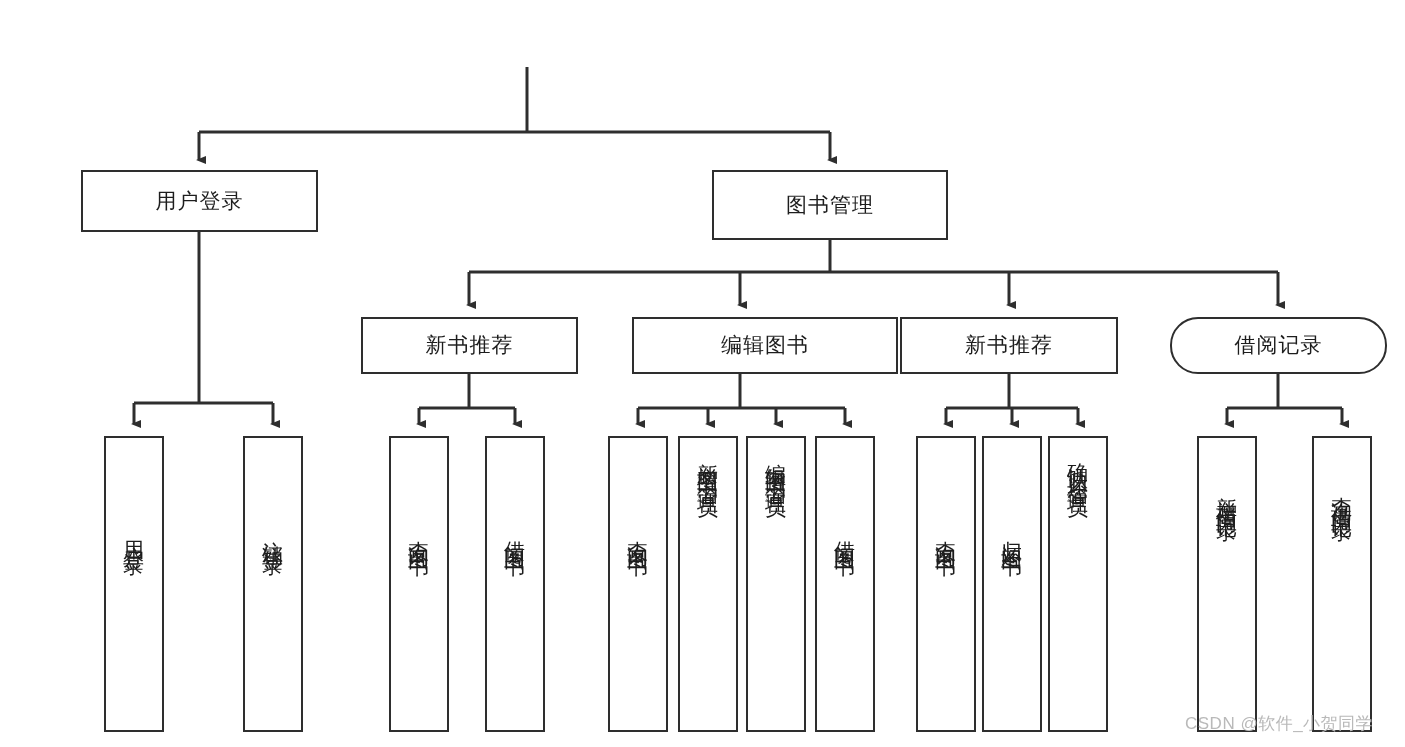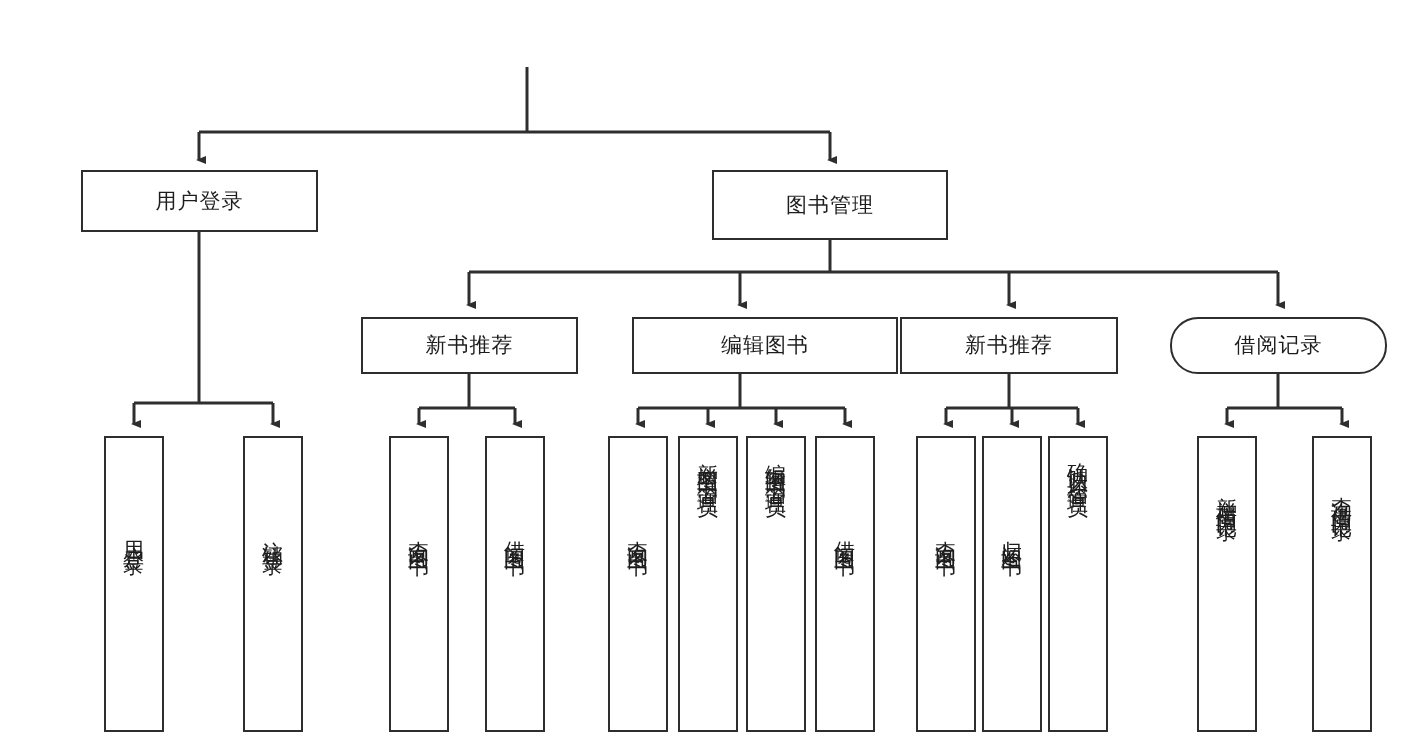--- a/index.html
+++ b/index.html
@@ -186,13 +186,14 @@
         <span class="node-label">确认归还（管理员）</span>
       </div>
       <div class="node vertical midshort" style="left: 1197px; top: 436px; width: 60px; height: 296px;">
         <span class="node-label">新增借阅记录</span>
       </div>
       <div class="node vertical midshort" style="left: 1312px; top: 436px; width: 60px; height: 296px;">
         <span class="node-label">查询借阅记录</span>
       </div>
     </div>
 
+  <div class="watermark">CSDN @软件_小贺同学</div>
 </div>
 
 </body></html>

